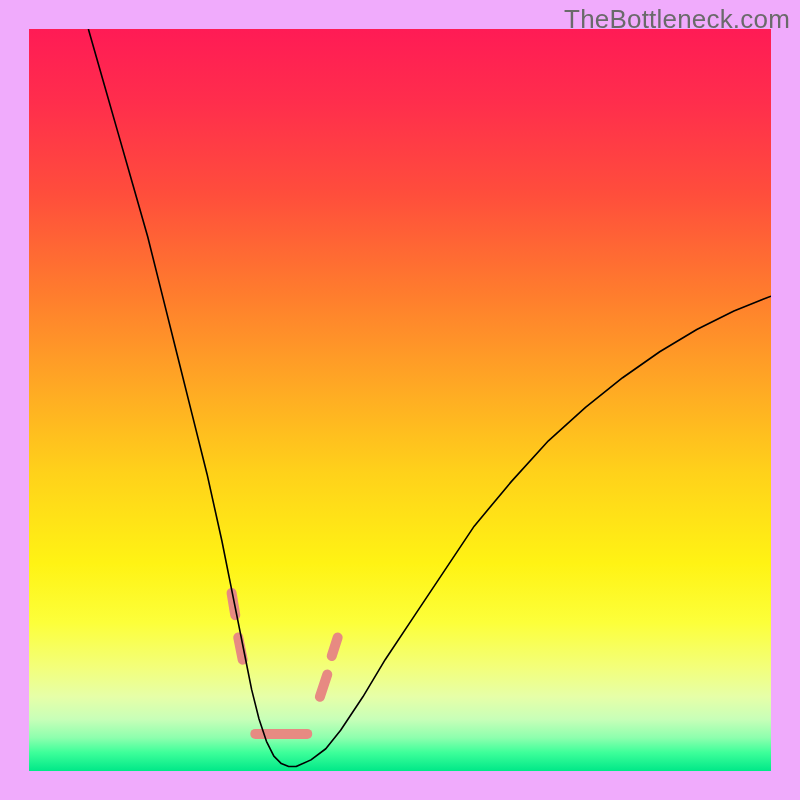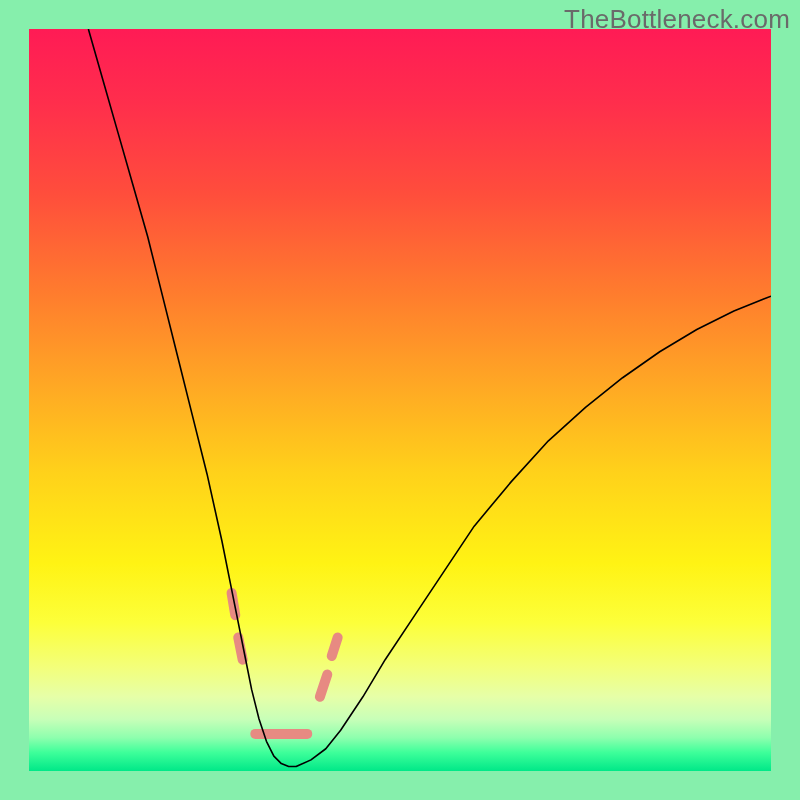--- a/index.html
+++ b/index.html
@@ -6,21 +6,21 @@
     margin: 0;
     padding: 0;
     width: 800px;
     height: 800px;
     background: #000;
     overflow: hidden;
   }
   .frame {
     position: absolute;
     inset: 0;
-    background: #86efac;
+    background: #f0abfc;
   }
   .plot {
     position: absolute;
     left: 29px;
     top: 29px;
     width: 742px;
     height: 742px;
     overflow: hidden;
   }
   .watermark {

